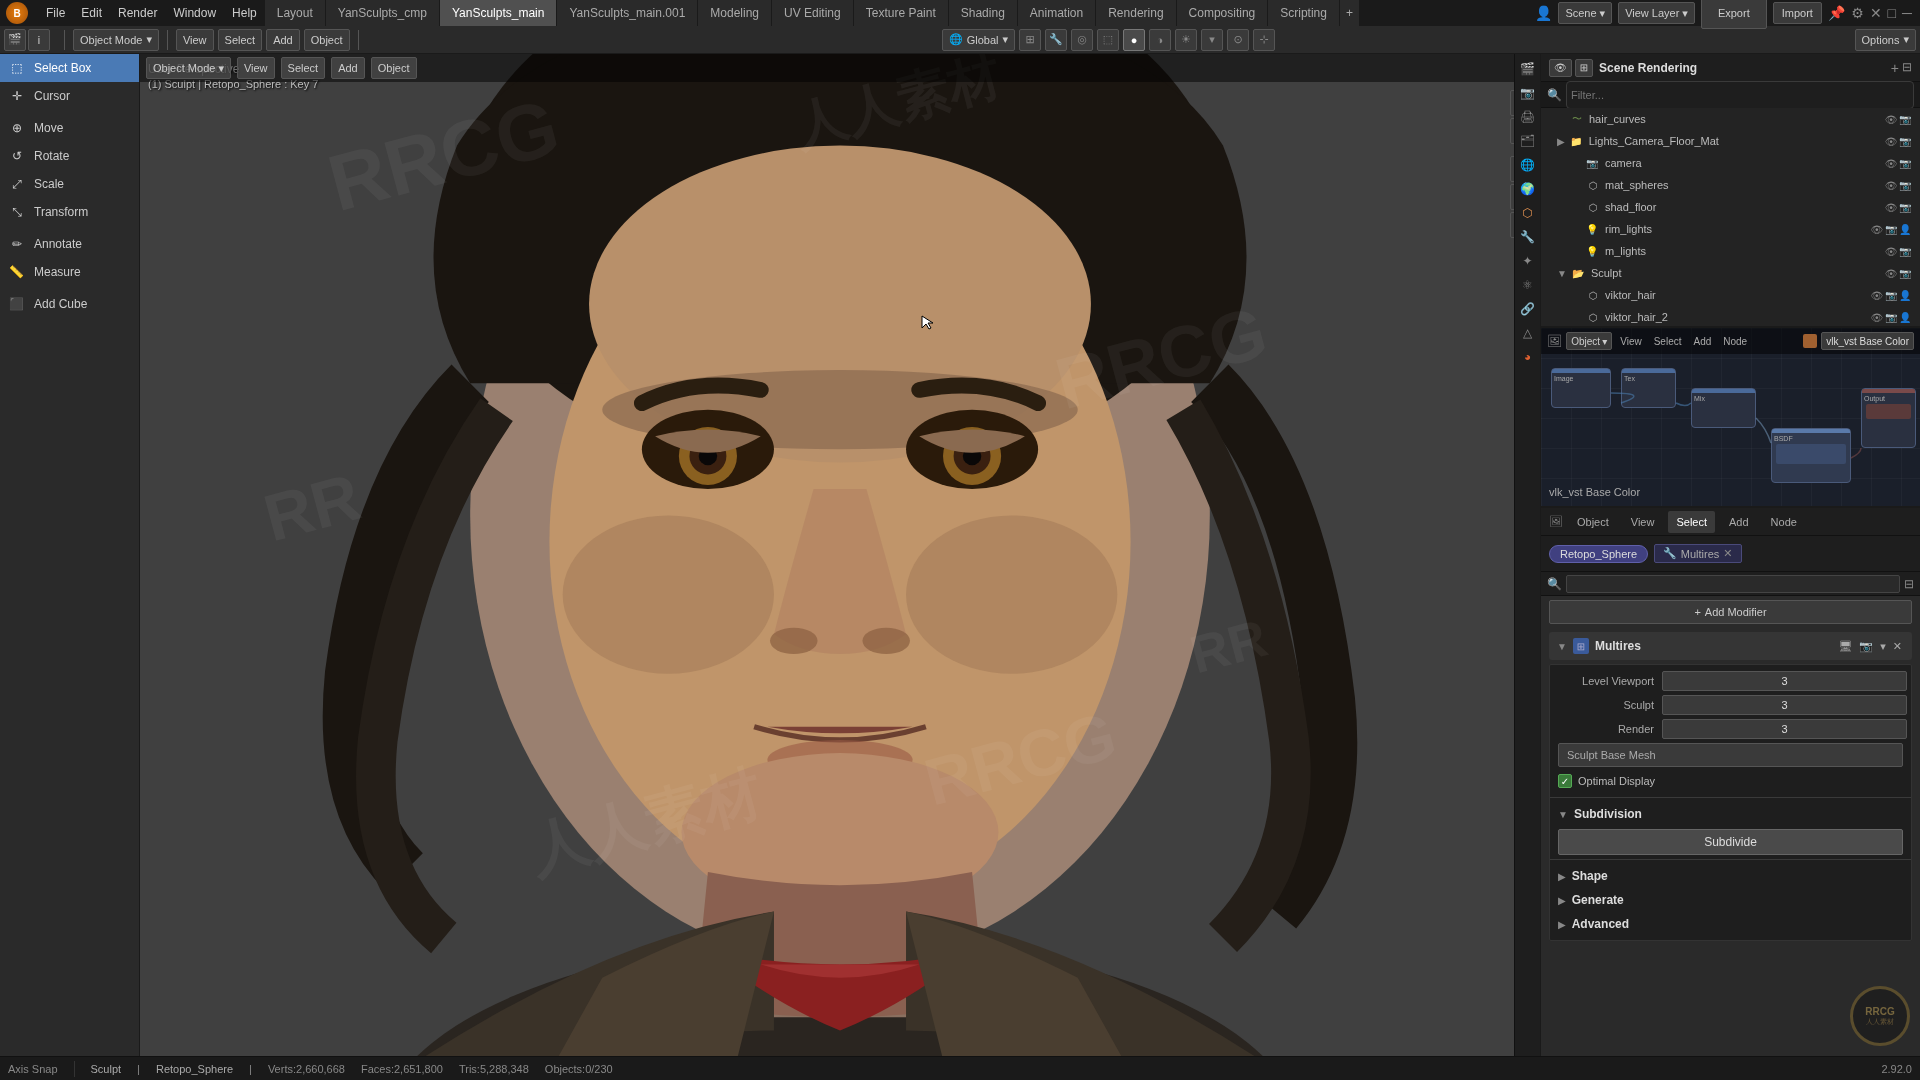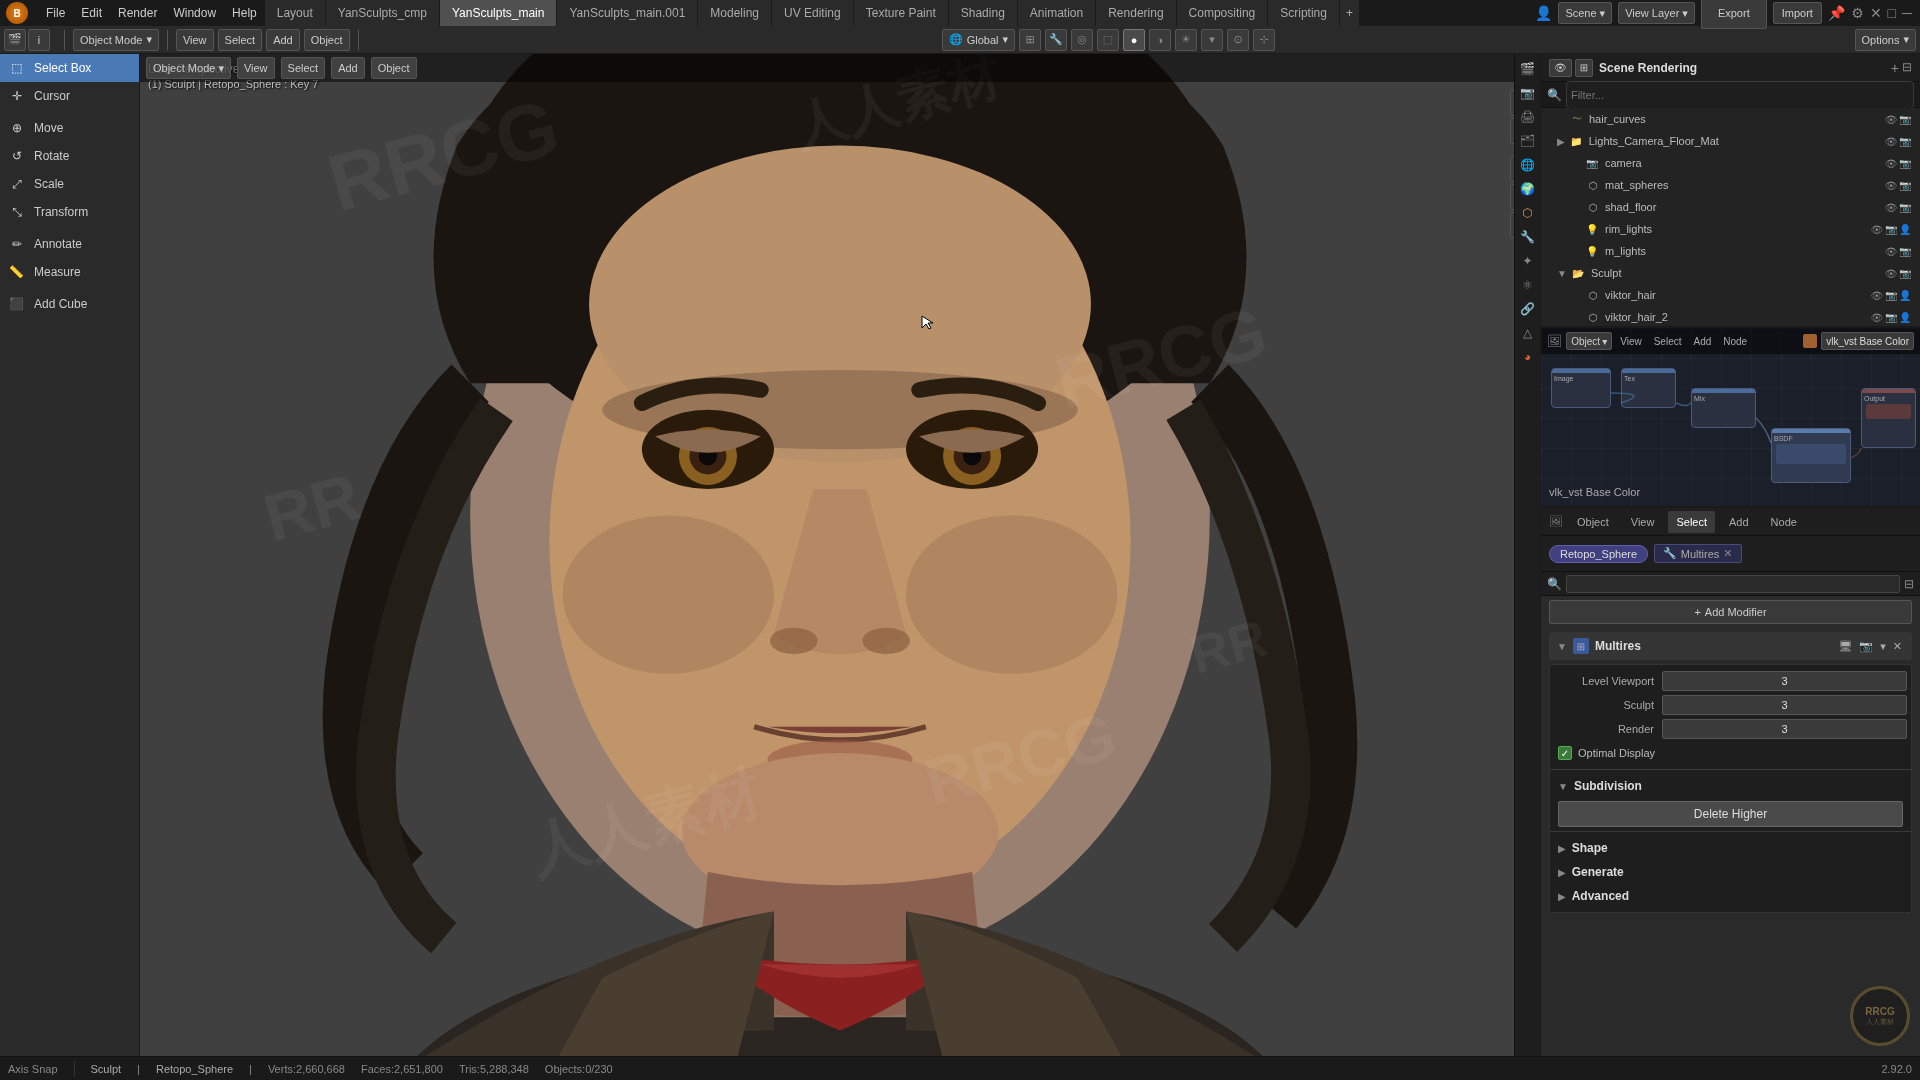--- a/index.html
+++ b/index.html
@@ -1048,37 +1048,42 @@
         <div class="prop-row">
           <div class="prop-label">Sculpt</div>
           <div class="prop-value">3</div>
         </div>
 
         <div class="prop-row">
           <div class="prop-label">Render</div>
           <div class="prop-value">3</div>
         </div>
 
+        <div style="padding:2px 8px;">
+          <div style="height:24px;background:#3a3a3a;border:1px solid #555;border-radius:2px;display:flex;align-items:center;padding:0 8px;font-size:11px;color:#aaa;cursor:pointer;">
+            <span>Sculpt Base Mesh</span>
+          </div>
+        </div>
 
         <div class="checkbox-row">
           <div class="checkbox">✓</div>
           <div class="checkbox-label">Optimal Display</div>
         </div>
 
         <div class="section-divider"></div>
 
         <div class="section-header">
           <div class="section-arrow">▼</div>
           <div class="section-header-label">Subdivision</div>
         </div>
 
-
-
-
-        <div class="big-btn">Delete Higher</div>
+        <div class="big-btn">Subdivide</div>
+
+
+
 
         <div class="section-divider"></div>
 
         <div class="section-header">
           <div class="section-arrow">▶</div>
           <div class="section-header-label">Shape</div>
         </div>
 
         <div class="section-header">
           <div class="section-arrow">▶</div>

